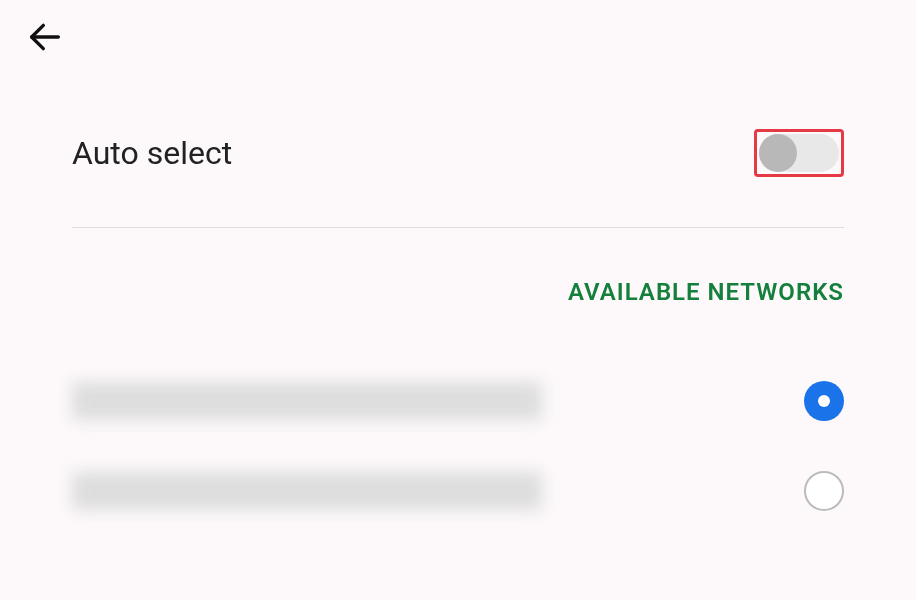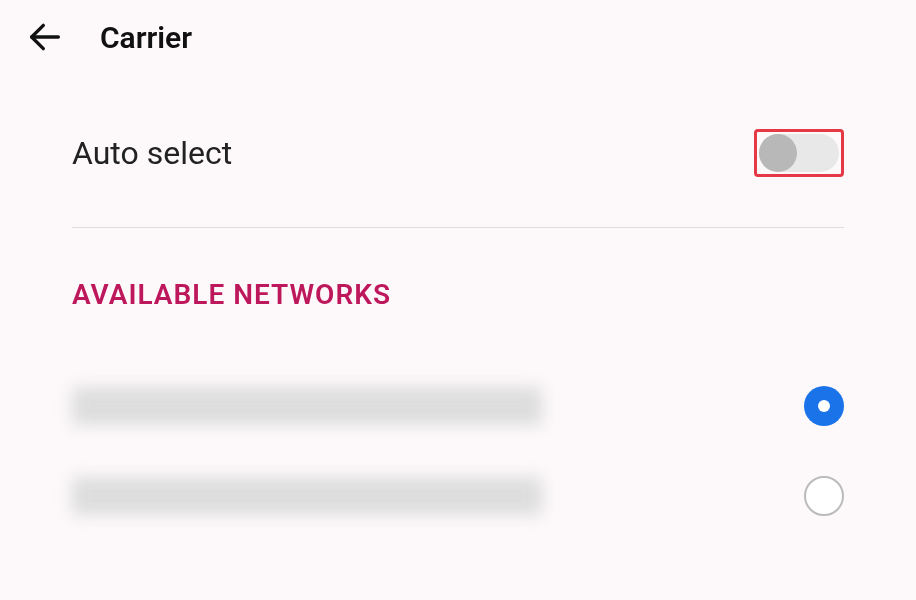--- a/index.html
+++ b/index.html
@@ -72,25 +72,26 @@
       position: absolute;
       left: 0;
       top: 0;
     }
     .divider {
       height: 1px;
       background: #ddd;
       margin: 0 0 50px 0;
     }
     .section-header {
-      font-size: 28px;
+      font-size: 24px;
       font-weight: 600;
-      color: #be185d;
+      color: #15803d;
       letter-spacing: 1px;
       margin-bottom: 50px;
+      text-align: right;
     }
     .network-row {
       display: flex;
       align-items: center;
       justify-content: space-between;
       padding: 25px 0;
     }
     .blurred-text {
       width: 470px;
       height: 38px;
@@ -124,21 +125,20 @@
 </head>
 <body>
 
 <div class="header">
   <div class="back-btn">
     <svg viewBox="0 0 24 24" fill="none" stroke="#111" stroke-width="2" stroke-linecap="round" stroke-linejoin="round">
       <line x1="20" y1="12" x2="4" y2="12"></line>
       <polyline points="11 5 4 12 11 19"></polyline>
     </svg>
   </div>
-  <div class="title">Carrier</div>
 </div>
 
 <div class="content">
   <div class="toggle-row">
     <div class="toggle-label">Auto select</div>
     <div class="toggle-highlight">
       <div class="toggle">
         <div class="toggle-knob"></div>
       </div>
     </div>

